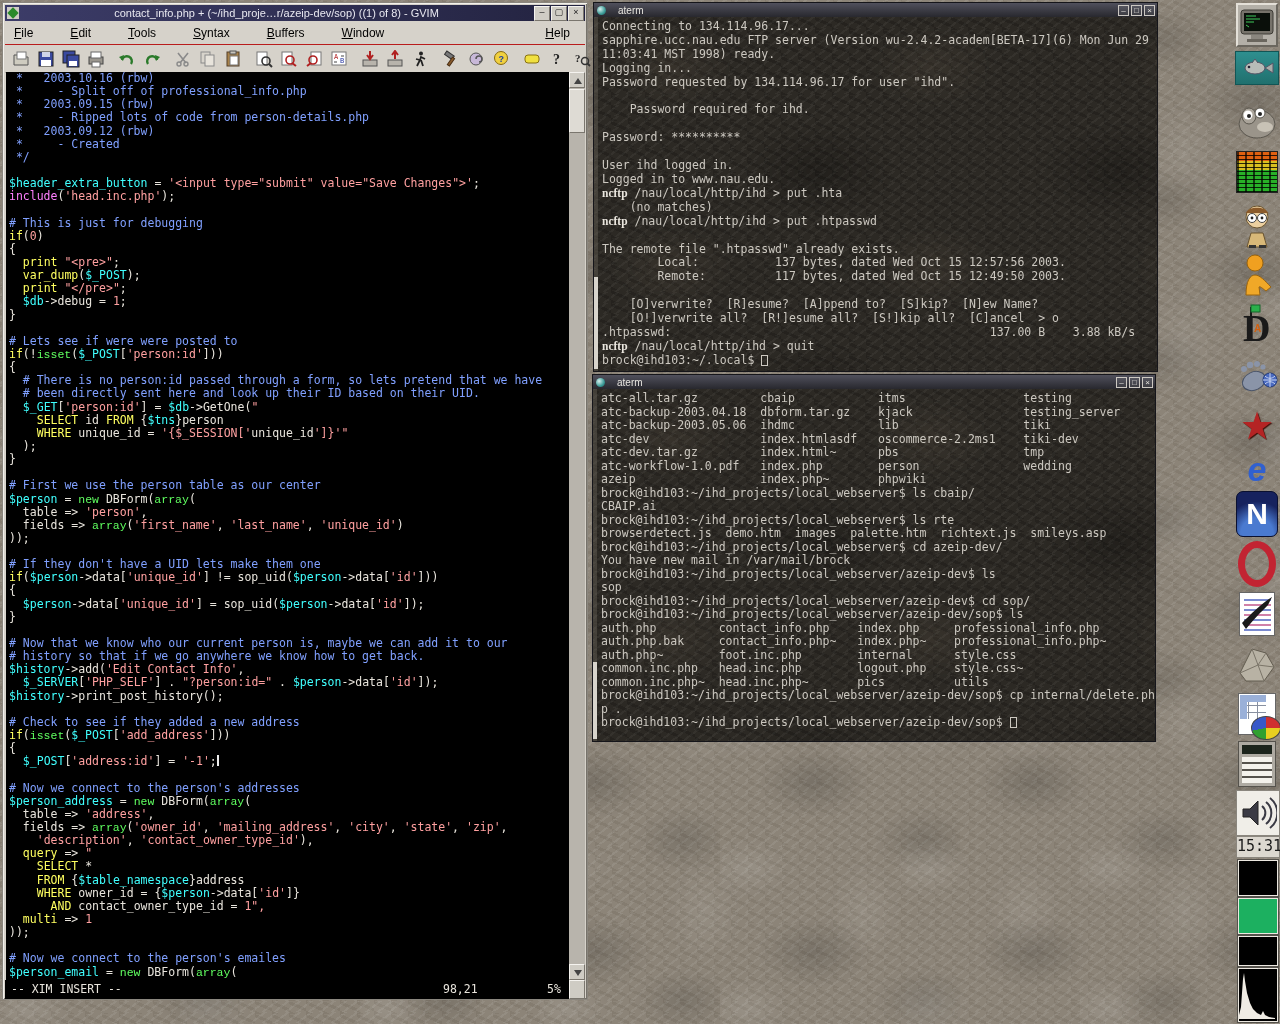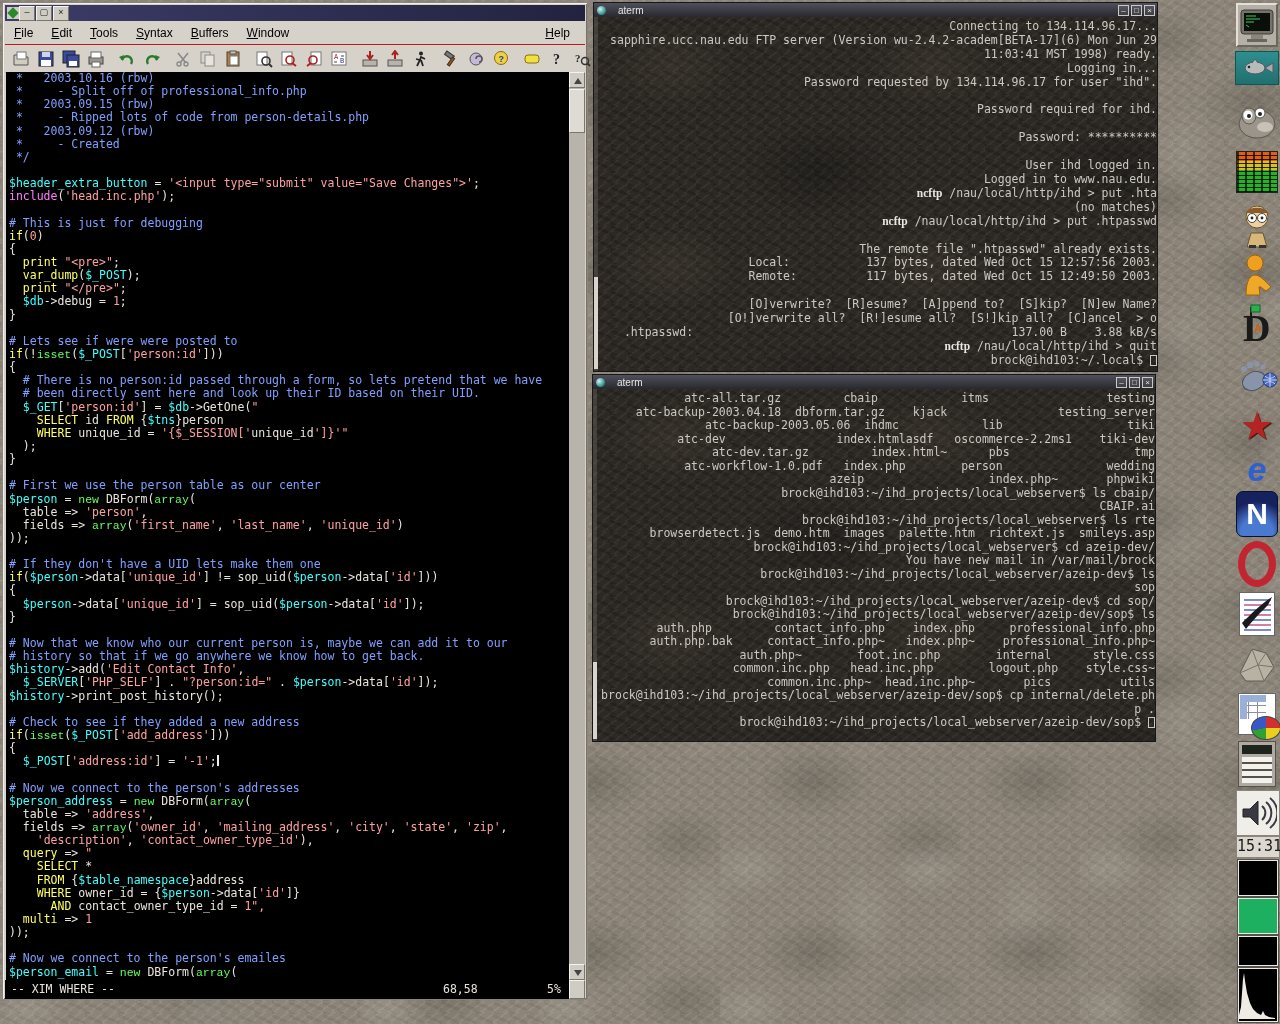--- a/index.html
+++ b/index.html
@@ -21,21 +21,21 @@
   .gtitle{position:absolute;left:2px;top:2px;right:2px;height:16px;
     background:linear-gradient(90deg,#3c3c68,#232340);display:flex;align-items:center;}
   .gtitle .ttext{flex:1;text-align:center;color:#e8e8f0;font-size:11px;white-space:nowrap;overflow:hidden;}
   .vimicon{width:12px;height:12px;margin-left:2px;background:#cfccc4;position:relative;flex:none;}
   .vimicon:before{content:"";position:absolute;left:2px;top:2px;width:8px;height:8px;
     background:#2a8a2a;transform:rotate(45deg);}
   .wbtns{display:flex;gap:1px;margin-right:1px;}
   .wbtn{width:14px;height:13px;background:#cfccc4;border:1px solid;border-color:#f5f3ef #7a766e #7a766e #f5f3ef;
     font-size:9px;line-height:11px;text-align:center;color:#222;}
   .menubar{position:absolute;left:2px;top:18px;right:2px;height:23px;display:flex;align-items:center;
-    background:#d6d2ca;border-bottom:1px solid #b91c1c;font-size:12px;color:#000;}
+    background:#d6d2ca;border-bottom:1px solid #b91c1c;font-size:12px;color:#000;gap:19px;}
   .menuitem{padding:3px 9px;}
   .menuitem.right{margin-left:auto;margin-right:6px;}
   .u{text-decoration:underline;}
   .toolbar{position:absolute;left:2px;top:42px;right:2px;height:27px;display:flex;align-items:center;
     background:#d6d2ca;border-bottom:1px solid #aaa69e;padding-left:3px;}
   .tbi{width:25px;height:24px;display:flex;align-items:center;justify-content:center;flex:none;}
   .gap{width:6px;flex:none;}
   #codearea{position:absolute;left:3px;top:69px;width:564px;height:908px;background:#000;
     font-family:"DejaVu Sans Mono",monospace;font-size:11.5px;line-height:13.15px;
     color:#e8e4dc;white-space:pre;overflow:hidden;padding-left:3px;}
@@ -68,21 +68,21 @@
     font-size:8px;line-height:9px;text-align:center;background:rgba(255,255,255,.08);}
   .abody{position:absolute;left:0;top:14px;right:0;bottom:0;
     background-color:#2c2924;
     background-image:
       radial-gradient(ellipse 90px 60px at 30% 25%, rgba(150,132,108,.10), transparent 70%),
       radial-gradient(ellipse 110px 70px at 75% 70%, rgba(0,0,0,.22), transparent 70%),
       repeating-linear-gradient(23deg, rgba(0,0,0,.16) 0 3px, transparent 3px 9px),
       repeating-linear-gradient(-37deg, rgba(255,255,255,.045) 0 2px, transparent 2px 7px);
     background-size:260px 200px,300px 220px,17px 13px,23px 11px;
     font-family:"DejaVu Sans Mono",monospace;font-size:11.5px;color:#ccc8c0;
-    white-space:pre;overflow:hidden;padding:3px 0 4px 8px;text-align:right;}
+    white-space:pre;overflow:hidden;padding:3px 0 4px 8px;}
   .ascroll{position:absolute;left:0;top:14px;bottom:0;width:4px;background:rgba(120,114,104,.35);}
   .athumb{position:absolute;left:0;width:4px;background:#d8d4cc;}
   .tline{line-height:inherit;}
   .tline b{font-weight:bold;color:#eae6de;font-family:Liberation Serif, serif;}
   .tcur{display:inline-block;width:7px;height:11px;border:1px solid #ccc8c0;vertical-align:-2px;box-sizing:border-box;}
   #term1{left:593px;top:2px;width:565px;height:370px;}
   #term1 .abody{line-height:13.9px;}
   #term2{left:592px;top:374px;width:564px;height:368px;}
   #term2 .abody{line-height:13.5px;}
   
@@ -122,20 +122,21 @@
     display:flex;align-items:center;justify-content:center;}
   .crt{width:40px;height:40px;}
   svg{display:block;}
 </style>
 </head>
 <body>
 
 <div id="gvim" class="win">
   <div class="gtitle">
     <span class="vimicon"></span>
+    <span class="ttext">contact_info.php + (~/ihd_proje…r/azeip-dev/sop) ((1) of 8) - GVIM</span>
     <span class="wbtns">
       <span class="wbtn">–</span>
       <span class="wbtn">▢</span>
       <span class="wbtn">×</span>
     </span>
   </div>
   <div class="menubar" id="gmenubar">
       <span class="menuitem"><span class="u">F</span>ile</span>
       <span class="menuitem"><span class="u">E</span>dit</span>
       <span class="menuitem"><span class="u">T</span>ools</span>
@@ -293,22 +294,22 @@
         </svg>
       </span>
   </div>
   <div id="codearea"><div class="cline"><span class="cm"> *   2003.10.16 (rbw)</span></div><div class="cline"><span class="cm"> *     - Split off of professional_info.php</span></div><div class="cline"><span class="cm"> *   2003.09.15 (rbw)</span></div><div class="cline"><span class="cm"> *     - Ripped lots of code from person-details.php</span></div><div class="cline"><span class="cm"> *   2003.09.12 (rbw)</span></div><div class="cline"><span class="cm"> *     - Created</span></div><div class="cline"><span class="cm"> */</span></div><div class="cline">&nbsp;</div><div class="cline"><span class="vr">$header_extra_button</span> = <span class="st">'&lt;input type="submit" value="Save Changes"&gt;'</span>;</div><div class="cline"><span class="km">include</span>(<span class="st">'head.inc.php'</span>);</div><div class="cline">&nbsp;</div><div class="cline"><span class="cm"># This is just for debugging</span></div><div class="cline"><span class="kw">if</span>(<span class="nm">0</span>)</div><div class="cline">{</div><div class="cline">  <span class="kw">print</span> <span class="st">"&lt;pre&gt;"</span>;</div><div class="cline">  <span class="kw">var_dump</span>(<span class="vr">$_POST</span>);</div><div class="cline">  <span class="kw">print</span> <span class="st">"&lt;/pre&gt;"</span>;</div><div class="cline">  <span class="vr">$db</span>-&gt;debug = <span class="nm">1</span>;</div><div class="cline">}</div><div class="cline">&nbsp;</div><div class="cline"><span class="cm"># Lets see if were were posted to</span></div><div class="cline"><span class="kw">if</span>(!<span class="kg">isset</span>(<span class="vr">$_POST</span>[<span class="st">'person:id'</span>]))</div><div class="cline">{</div><div class="cline"><span class="cm">  # There is no person:id passed through a form, so lets pretend that we have</span></div><div class="cline"><span class="cm">  # been directly sent here and look up their ID based on their UID.</span></div><div class="cline">  <span class="vr">$_GET</span>[<span class="st">'person:id'</span>] = <span class="vr">$db</span>-&gt;GetOne(<span class="st">"</span></div><div class="cline">    <span class="kw">SELECT</span> id <span class="kw">FROM</span> {<span class="vr">$tns</span>}person</div><div class="cline">    <span class="kw">WHERE</span> unique_id = <span class="st">'{$_SESSION['</span>unique_id<span class="st">']}'</span><span class="st">"</span></div><div class="cline">  );</div><div class="cline">}</div><div class="cline">&nbsp;</div><div class="cline"><span class="cm"># First we use the person table as our center</span></div><div class="cline"><span class="vr">$person</span> = <span class="kg">new</span> DBForm(<span class="kg">array</span>(</div><div class="cline">  table =&gt; <span class="st">'person'</span>,</div><div class="cline">  fields =&gt; <span class="kg">array</span>(<span class="st">'first_name'</span>, <span class="st">'last_name'</span>, <span class="st">'unique_id'</span>)</div><div class="cline">));</div><div class="cline">&nbsp;</div><div class="cline"><span class="cm"># If they don't have a UID lets make them one</span></div><div class="cline"><span class="kw">if</span>(<span class="vr">$person</span>-&gt;data[<span class="st">'unique_id'</span>] != sop_uid(<span class="vr">$person</span>-&gt;data[<span class="st">'id'</span>]))</div><div class="cline">{</div><div class="cline">  <span class="vr">$person</span>-&gt;data[<span class="st">'unique_id'</span>] = sop_uid(<span class="vr">$person</span>-&gt;data[<span class="st">'id'</span>]);</div><div class="cline">}</div><div class="cline">&nbsp;</div><div class="cline"><span class="cm"># Now that we know who our current person is, maybe we can add it to our</span></div><div class="cline"><span class="cm"># history so that if we go anywhere we know how to get back.</span></div><div class="cline"><span class="vr">$history</span>-&gt;add(<span class="st">'Edit Contact Info'</span>,</div><div class="cline">  <span class="vr">$_SERVER</span>[<span class="st">'PHP_SELF'</span>] . <span class="st">"?person:id="</span> . <span class="vr">$person</span>-&gt;data[<span class="st">'id'</span>]);</div><div class="cline"><span class="vr">$history</span>-&gt;print_post_history();</div><div class="cline">&nbsp;</div><div class="cline"><span class="cm"># Check to see if they added a new address</span></div><div class="cline"><span class="kw">if</span>(<span class="kg">isset</span>(<span class="vr">$_POST</span>[<span class="st">'add_address'</span>]))</div><div class="cline">{</div><div class="cline">  <span class="vr">$_POST</span>[<span class="st">'address:id'</span>] = <span class="st">'-1'</span>;<span class="curbar"></span></div><div class="cline">&nbsp;</div><div class="cline"><span class="cm"># Now we connect to the person's addresses</span></div><div class="cline"><span class="vr">$person_address</span> = <span class="kg">new</span> DBForm(<span class="kg">array</span>(</div><div class="cline">  table =&gt; <span class="st">'address'</span>,</div><div class="cline">  fields =&gt; <span class="kg">array</span>(<span class="st">'owner_id'</span>, <span class="st">'mailing_address'</span>, <span class="st">'city'</span>, <span class="st">'state'</span>, <span class="st">'zip'</span>,</div><div class="cline">    <span class="st">'description'</span>, <span class="st">'contact_owner_type_id'</span>),</div><div class="cline">  <span class="kw">query</span> =&gt; <span class="st">"</span></div><div class="cline">    <span class="kw">SELECT</span> *</div><div class="cline">    <span class="kw">FROM</span> {<span class="vr">$table_namespace</span>}address</div><div class="cline">    <span class="kw">WHERE</span> owner_id = {<span class="vr">$person</span>-&gt;data[<span class="st">'id'</span>]}</div><div class="cline">      <span class="kw">AND</span> contact_owner_type_id = <span class="nm">1</span><span class="st">",</span></div><div class="cline">  <span class="kw">multi</span> =&gt; <span class="nm">1</span></div><div class="cline">));</div><div class="cline">&nbsp;</div><div class="cline"><span class="cm"># Now we connect to the person's emailes</span></div><div class="cline"><span class="vr">$person_email</span> = <span class="kg">new</span> DBForm(<span class="kg">array</span>(</div></div>
   <div id="gscroll">
     <div class="sarrow up"></div>
     <div id="gthumb"></div>
     <div class="sarrow down"></div>
   </div>
   <div id="gstatus">
-    <span class="mode">-- XIM WHERE --</span>
-    <span class="pos">68,58</span>
+    <span class="mode">-- XIM INSERT --</span>
+    <span class="pos">98,21</span>
     <span class="pct">5%</span>
   </div>
   <div id="gcorner"></div>
 </div>
 
 <div id="term1" class="win aterm">
   <div class="atitle">
     <span class="aticon"></span>
     <span>aterm</span>
     <span class="abtns">

